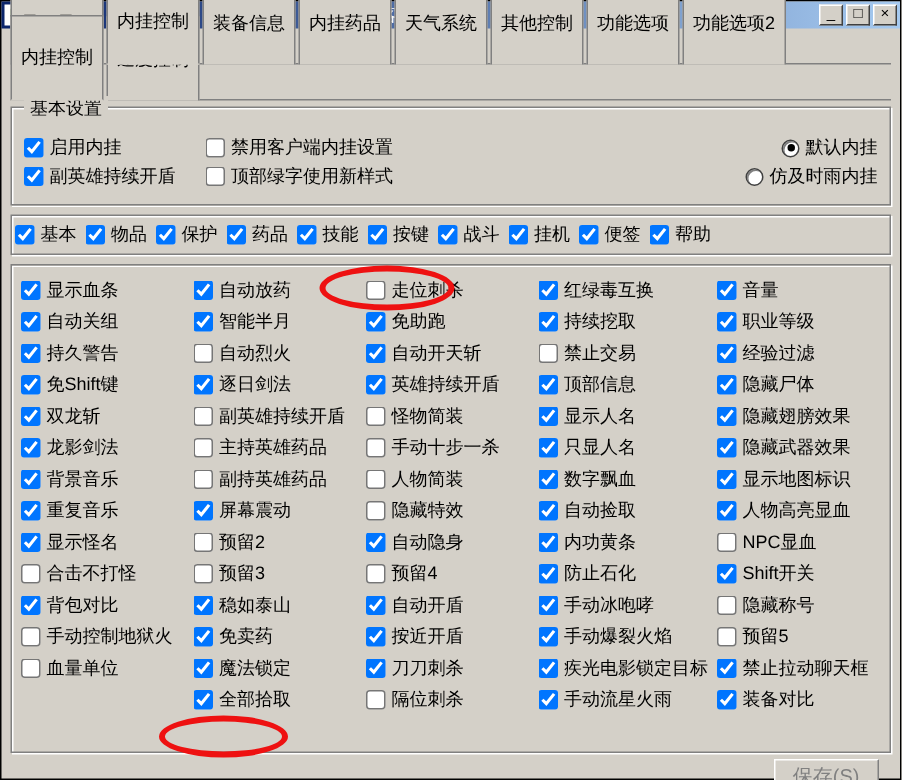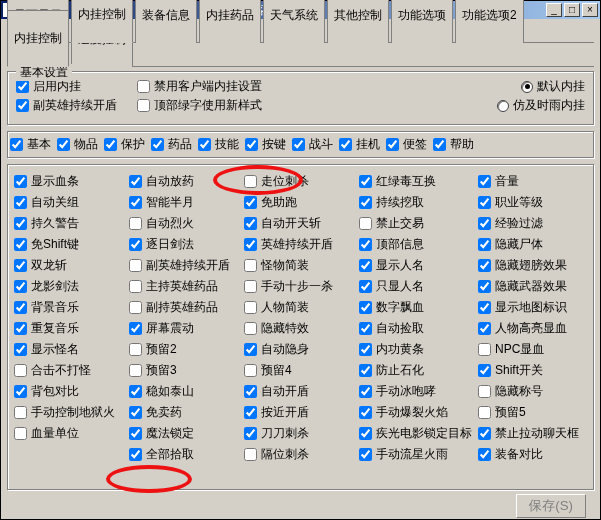--- a/index.html
+++ b/index.html
@@ -61,21 +61,21 @@
   }
   .tab.active {
     background:#d4d0c8;
     border-bottom:1px solid #d4d0c8;
     top:1px;
     z-index:2;
   }
   .group {
     border:1px solid #808080;
     box-shadow: inset 1px 1px 0 #fff, 1px 1px 0 #fff;
-    padding:4px 8px 8px 8px;
+    padding:16px 8px 8px 8px;
     margin-bottom:6px;
     position:relative;
   }
   .group-title {
     position:absolute;
     top:-8px; left:8px;
     background:#d4d0c8;
     padding:0 4px;
   }
   .row { display:flex; align-items:center; gap:14px; margin:2px 0;}

